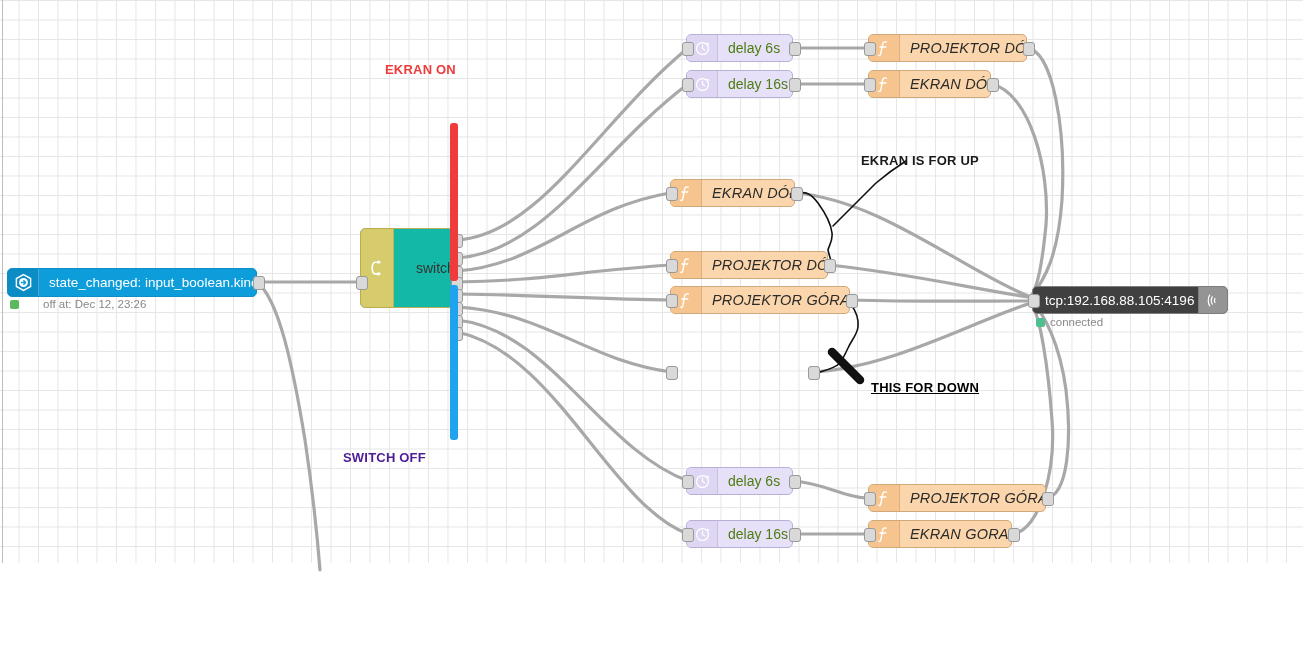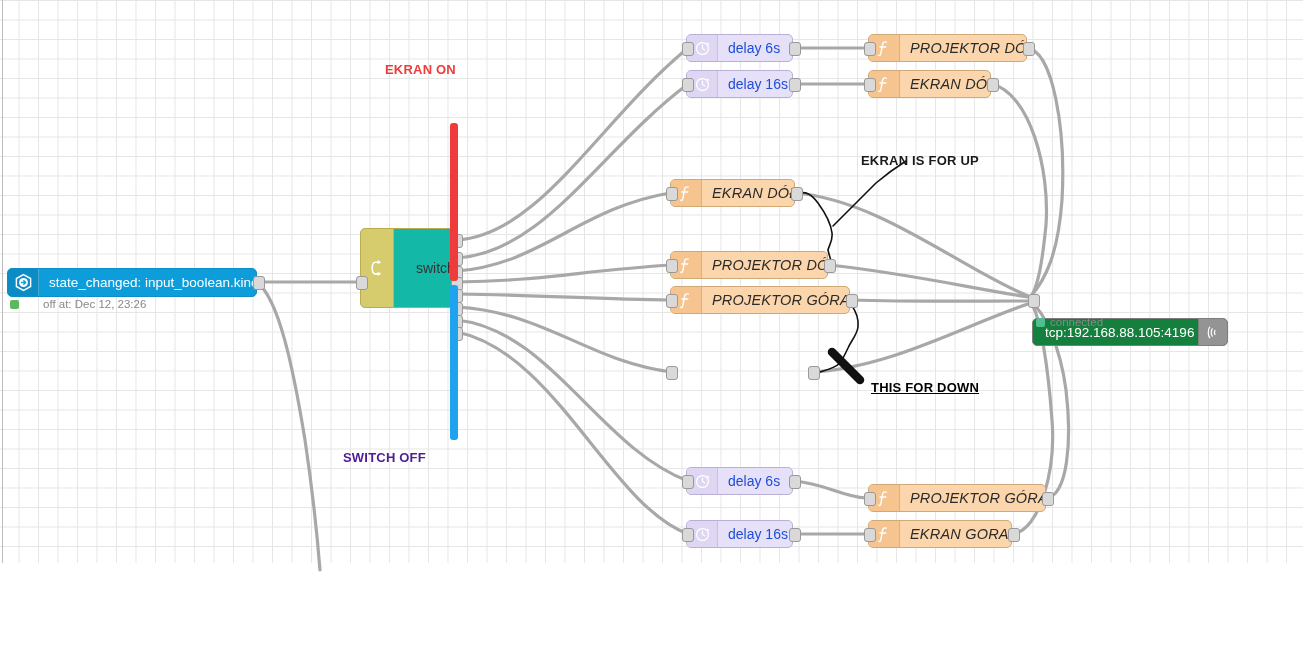--- a/index.html
+++ b/index.html
@@ -61,32 +61,32 @@
     background:#14b8a6;border-color:#b9ad51;gap:12px;
   }
   .node-switch .ico{background:#d6cc6e;border-right:1px solid rgba(0,0,0,.12);}
   .node-switch .lbl{font-size:14px;color:#333;}
 
   
   .node-delay{
     background:#e6e0f8;border-color:#b9b0d6;
   }
   .node-delay .ico{background:#ded6f2;border-right:1px solid rgba(0,0,0,.09);}
-  .node-delay .lbl{font-size:14px;color:#1d4ed8;text-align:right;}
+  .node-delay .lbl{font-size:14px;color:#4d7c0f;text-align:right;}
 
   
   .node-fn{
     background:#fbd5ab;border-color:#cfa978;
   }
   .node-fn .ico{background:#f5c48f;border-right:1px solid rgba(0,0,0,.10);}
   .node-fn .lbl{font-style:italic;font-size:14.5px;color:#2b2b2b;letter-spacing:.2px;}
 
   
   .node-tcp{
-    background:#15803d;border-color:#7d7d7d;margin-top:32px;
+    background:#404040;border-color:#7d7d7d;
   }
   .node-tcp .lbl{color:#ffffff;font-size:13.5px;padding-left:12px;}
   .node-tcp .ico-right{
     width:28px;height:100%;flex:0 0 28px;
     display:flex;align-items:center;justify-content:center;
     border-left:1px solid rgba(0,0,0,.14);
     border-radius:0 4px 4px 0;
     background:#949494;
   }
 

